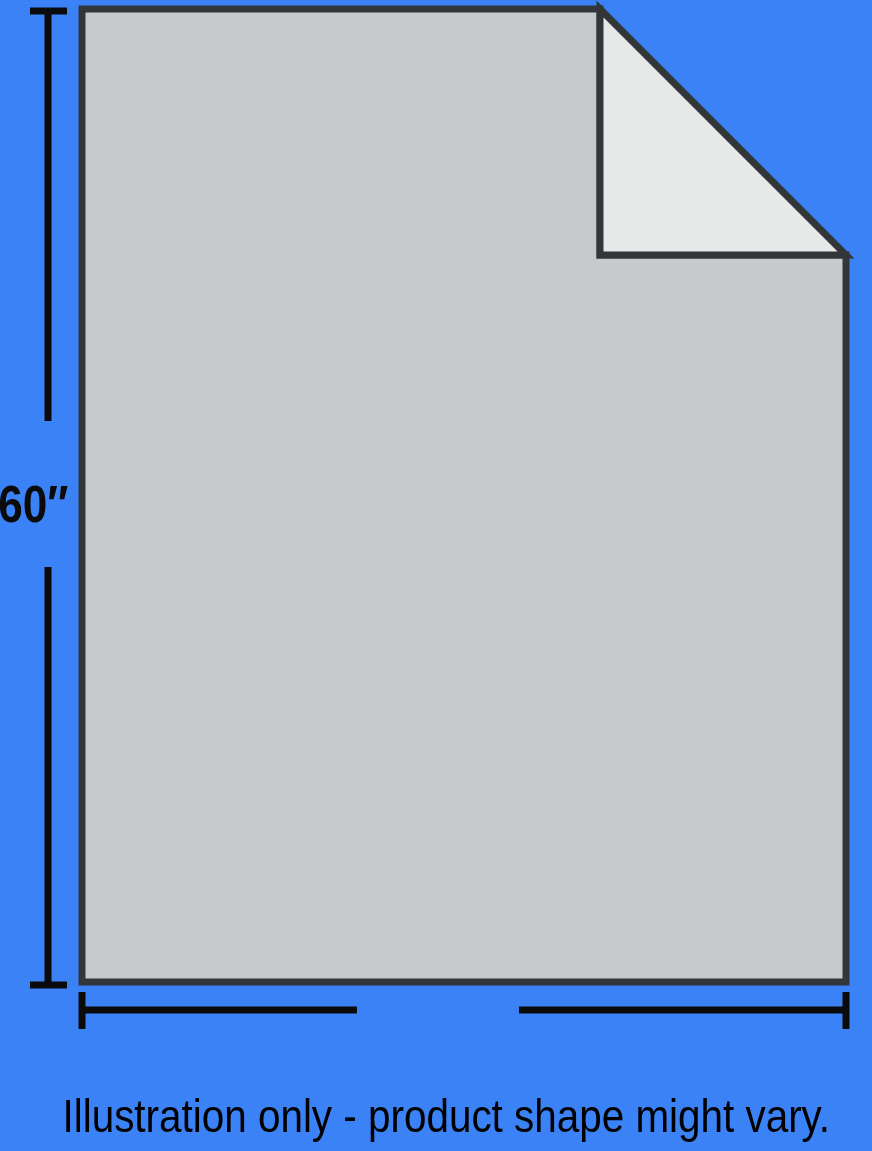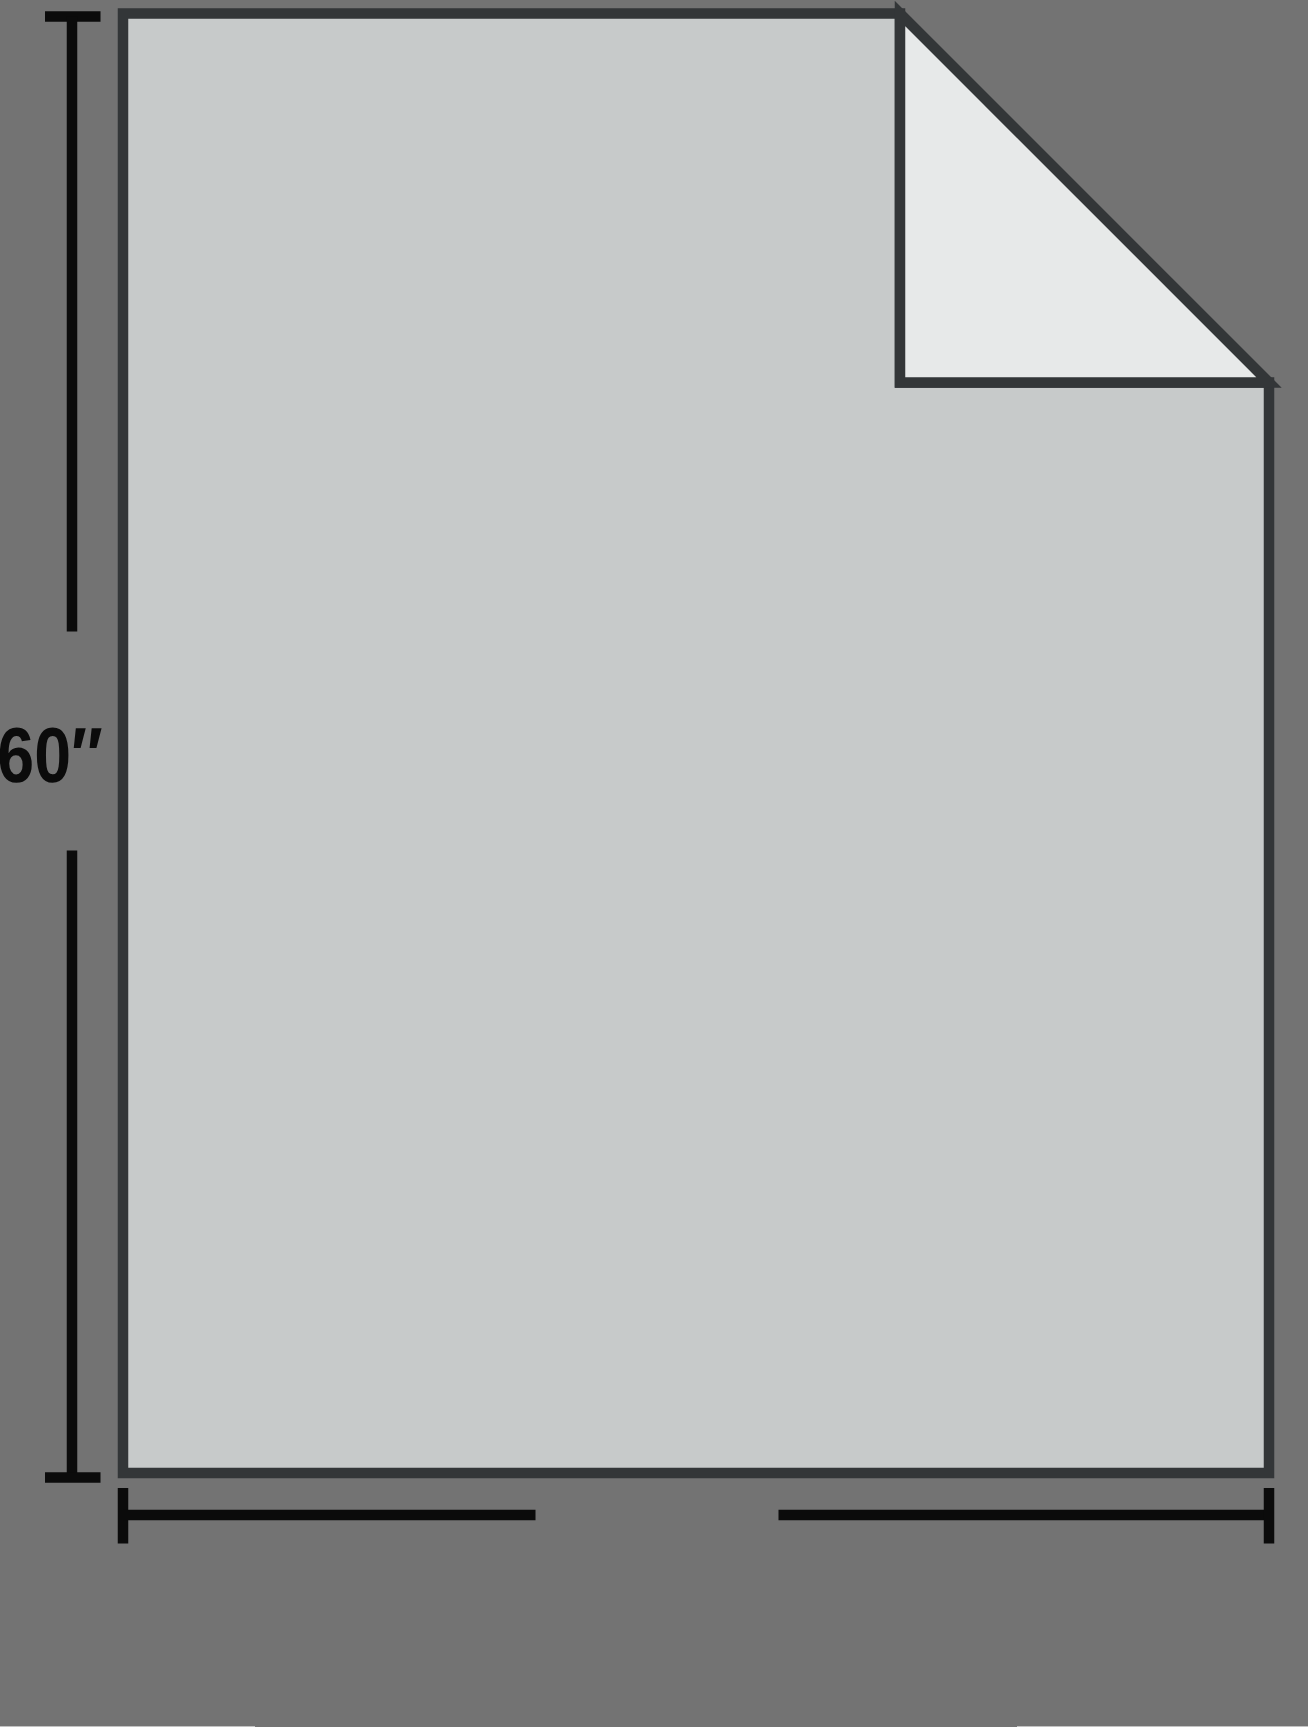--- a/index.html
+++ b/index.html
@@ -5,21 +5,21 @@
   html, body {
     margin: 0;
     padding: 0;
     background: #ffffff;
     font-family: "Liberation Sans", sans-serif;
   }
   .canvas {
     position: relative;
     width: 872px;
     height: 1151px;
-    background: #737373;
+    background: #3b82f6;
     overflow: hidden;
   }
   .canvas svg {
     position: absolute;
     left: 0;
     top: 0;
   }
   .sheet-body {
     stroke: #333638;
     stroke-width: 7;
@@ -100,14 +100,17 @@
       <line x1="519" y1="1010" x2="846" y2="1010"></line>
       <line x1="846" y1="992" x2="846" y2="1029"></line>
     </g>
   </svg>
 
   <div class="dim-label label-height">
     <span class="cond">60″</span>
   </div>
 
 
+  <div class="caption">
+    <span class="cond">Illustration only - product shape might vary.</span>
+  </div>
 
 </div>
 
 </body></html>

